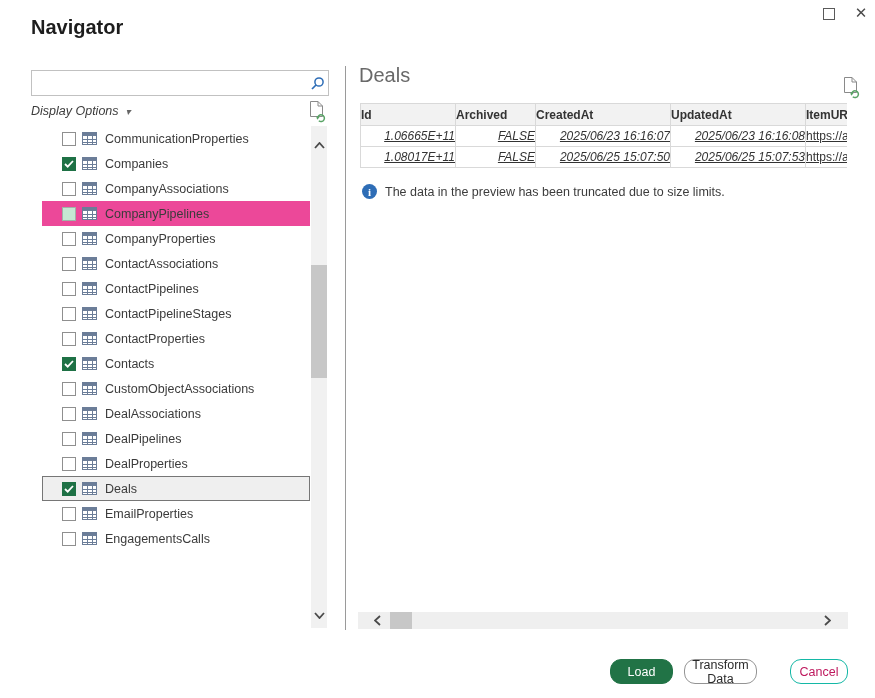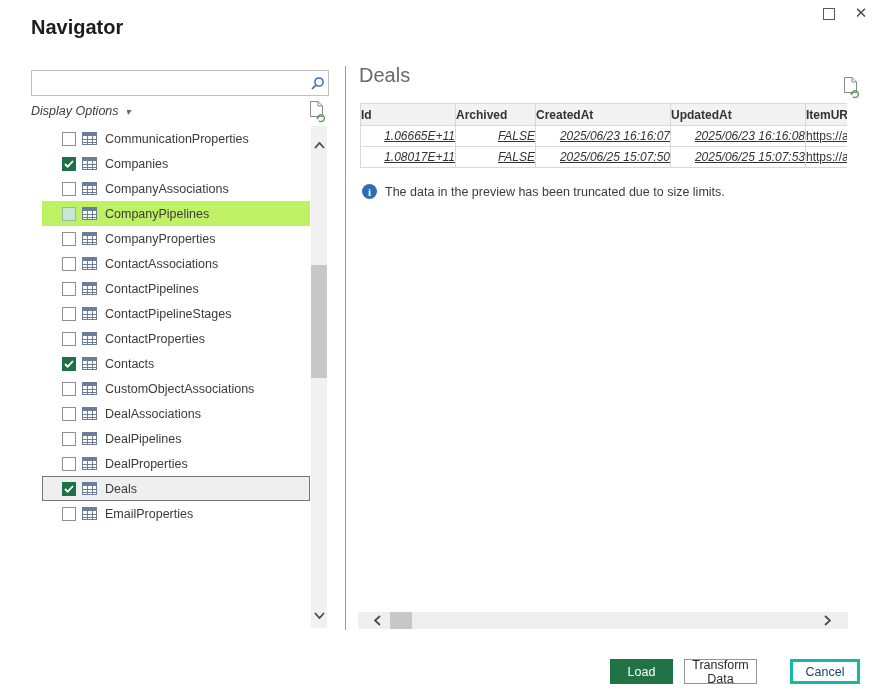--- a/index.html
+++ b/index.html
@@ -17,21 +17,21 @@
   #search-box input{border:none;outline:none;flex:1;height:100%;font-size:12.5px;padding:0 4px;font-family:inherit;background:transparent;}
   #search-box .mag{width:22px;display:flex;align-items:center;justify-content:center;}
   #display-options{left:31px;top:102px;height:18px;display:flex;align-items:center;gap:7px;font-size:12.5px;color:#3c3c3c;cursor:default;font-style:italic;}
   #display-options .caret{font-size:10px;color:#666;}
   #refresh-left{left:308px;top:100px;}
   #refresh-right{left:842px;top:76px;}
 
   
   #tree{left:31px;top:126px;width:280px;height:505px;overflow:hidden;}
   .tree-row{position:relative;height:25px;display:flex;align-items:center;box-sizing:border-box;padding-left:20px;margin-left:11px;width:268px;}
-  .tree-row.hover{background:#bef264;}
+  .tree-row.hover{background:#ec4899;}
   .tree-row.selected{background:#efefef;border:1px solid #767676;padding-left:19px;}
   .cb{width:14px;height:14px;box-sizing:border-box;border:1px solid #8f8f8f;background:#fff;flex:0 0 auto;display:flex;align-items:center;justify-content:center;}
   .cb.checked{background:#1e7145;border-color:#1e7145;}
   .cb.preview{background:#c5e8d3;border-color:#9fb3a8;}
   .tbl-ic{margin-left:6px;flex:0 0 auto;display:flex;}
   .tree-row .lbl{margin-left:8px;font-size:12.5px;color:#3b3b3b;white-space:nowrap;}
 
   
   #vscroll{left:311px;top:126px;width:16px;height:502px;background:#f1f1f1;}
   #vscroll .arrow{position:absolute;left:0;width:16px;height:22px;display:flex;align-items:center;justify-content:center;}
@@ -56,24 +56,24 @@
   #info-text{font-size:12.5px;color:#3c3c3c;}
 
   
   #hscroll{left:358px;top:612px;width:490px;height:17px;background:#efefef;}
   #hscroll .arrow{position:absolute;top:0;width:22px;height:17px;display:flex;align-items:center;justify-content:center;}
   #hscroll .arrow.left{left:8px;}
   #hscroll .arrow.right{right:10px;}
   #hthumb{position:absolute;left:32px;top:0;width:22px;height:17px;background:#c7c7c7;}
 
   
-  .btn{position:absolute;top:659px;height:25px;box-sizing:border-box;font-size:12.5px;display:flex;align-items:center;justify-content:center;cursor:default;font-family:inherit;}
+  .btn{position:absolute;top:659px;height:25px;box-sizing:border-box;font-size:12.5px;display:flex;align-items:center;justify-content:center;cursor:default;font-family:inherit;border-radius:11px;}
   #btn-load{left:610px;width:63px;background:#217346;color:#fff;border:1px solid #217346;}
   #btn-transform{left:684px;width:73px;background:#fff;color:#2b2b2b;border:1px solid #949494;}
-  #btn-cancel{left:790px;width:70px;background:#fff;color:#0c4a6e;border:3px solid #14b8a6;}
+  #btn-cancel{left:790px;width:58px;background:#fff;color:#be185d;border:1px solid #14b8a6;}
   svg{display:block;}
 </style>
 </head>
 <body>
 
 <div class="abs" id="dialog-title">Navigator</div>
 <div class="abs" id="btn-max">
   <span class="sq"></span>
 </div>
 <div class="abs" id="btn-close">
@@ -333,20 +333,34 @@
         <svg width="15" height="13" viewBox="0 0 15 13">
           <rect x="0.5" y="0.5" width="14" height="12" fill="#fff" stroke="#6b7d98"></rect>
           <rect x="1" y="1" width="13" height="3" fill="#6b7d98"></rect>
           <line x1="5.5" y1="4" x2="5.5" y2="12.5" stroke="#6b7d98"></line>
           <line x1="10.5" y1="4" x2="10.5" y2="12.5" stroke="#6b7d98"></line>
           <line x1="1" y1="7.5" x2="14" y2="7.5" stroke="#6b7d98"></line>
           <line x1="1" y1="10.5" x2="14" y2="10.5" stroke="#6b7d98"></line>
         </svg>
       </span>
       <span class="lbl">EmailProperties</span>
+    </div>
+    <div class="tree-row">
+      <span class="cb"></span>
+      <span class="tbl-ic">
+        <svg width="15" height="13" viewBox="0 0 15 13">
+          <rect x="0.5" y="0.5" width="14" height="12" fill="#fff" stroke="#6b7d98"></rect>
+          <rect x="1" y="1" width="13" height="3" fill="#6b7d98"></rect>
+          <line x1="5.5" y1="4" x2="5.5" y2="12.5" stroke="#6b7d98"></line>
+          <line x1="10.5" y1="4" x2="10.5" y2="12.5" stroke="#6b7d98"></line>
+          <line x1="1" y1="7.5" x2="14" y2="7.5" stroke="#6b7d98"></line>
+          <line x1="1" y1="10.5" x2="14" y2="10.5" stroke="#6b7d98"></line>
+        </svg>
+      </span>
+      <span class="lbl">EngagementsCalls</span>
     </div>
   </div>
 
 <div class="abs" id="vscroll">
   <span class="arrow up">
     <svg width="11" height="7" viewBox="0 0 11 7">
         <polyline points="1,6 5.5,1 10,6" fill="none" stroke="#4a4a4a" stroke-width="1.8"></polyline>
       </svg>
   </span>
   <div id="vthumb"></div>

